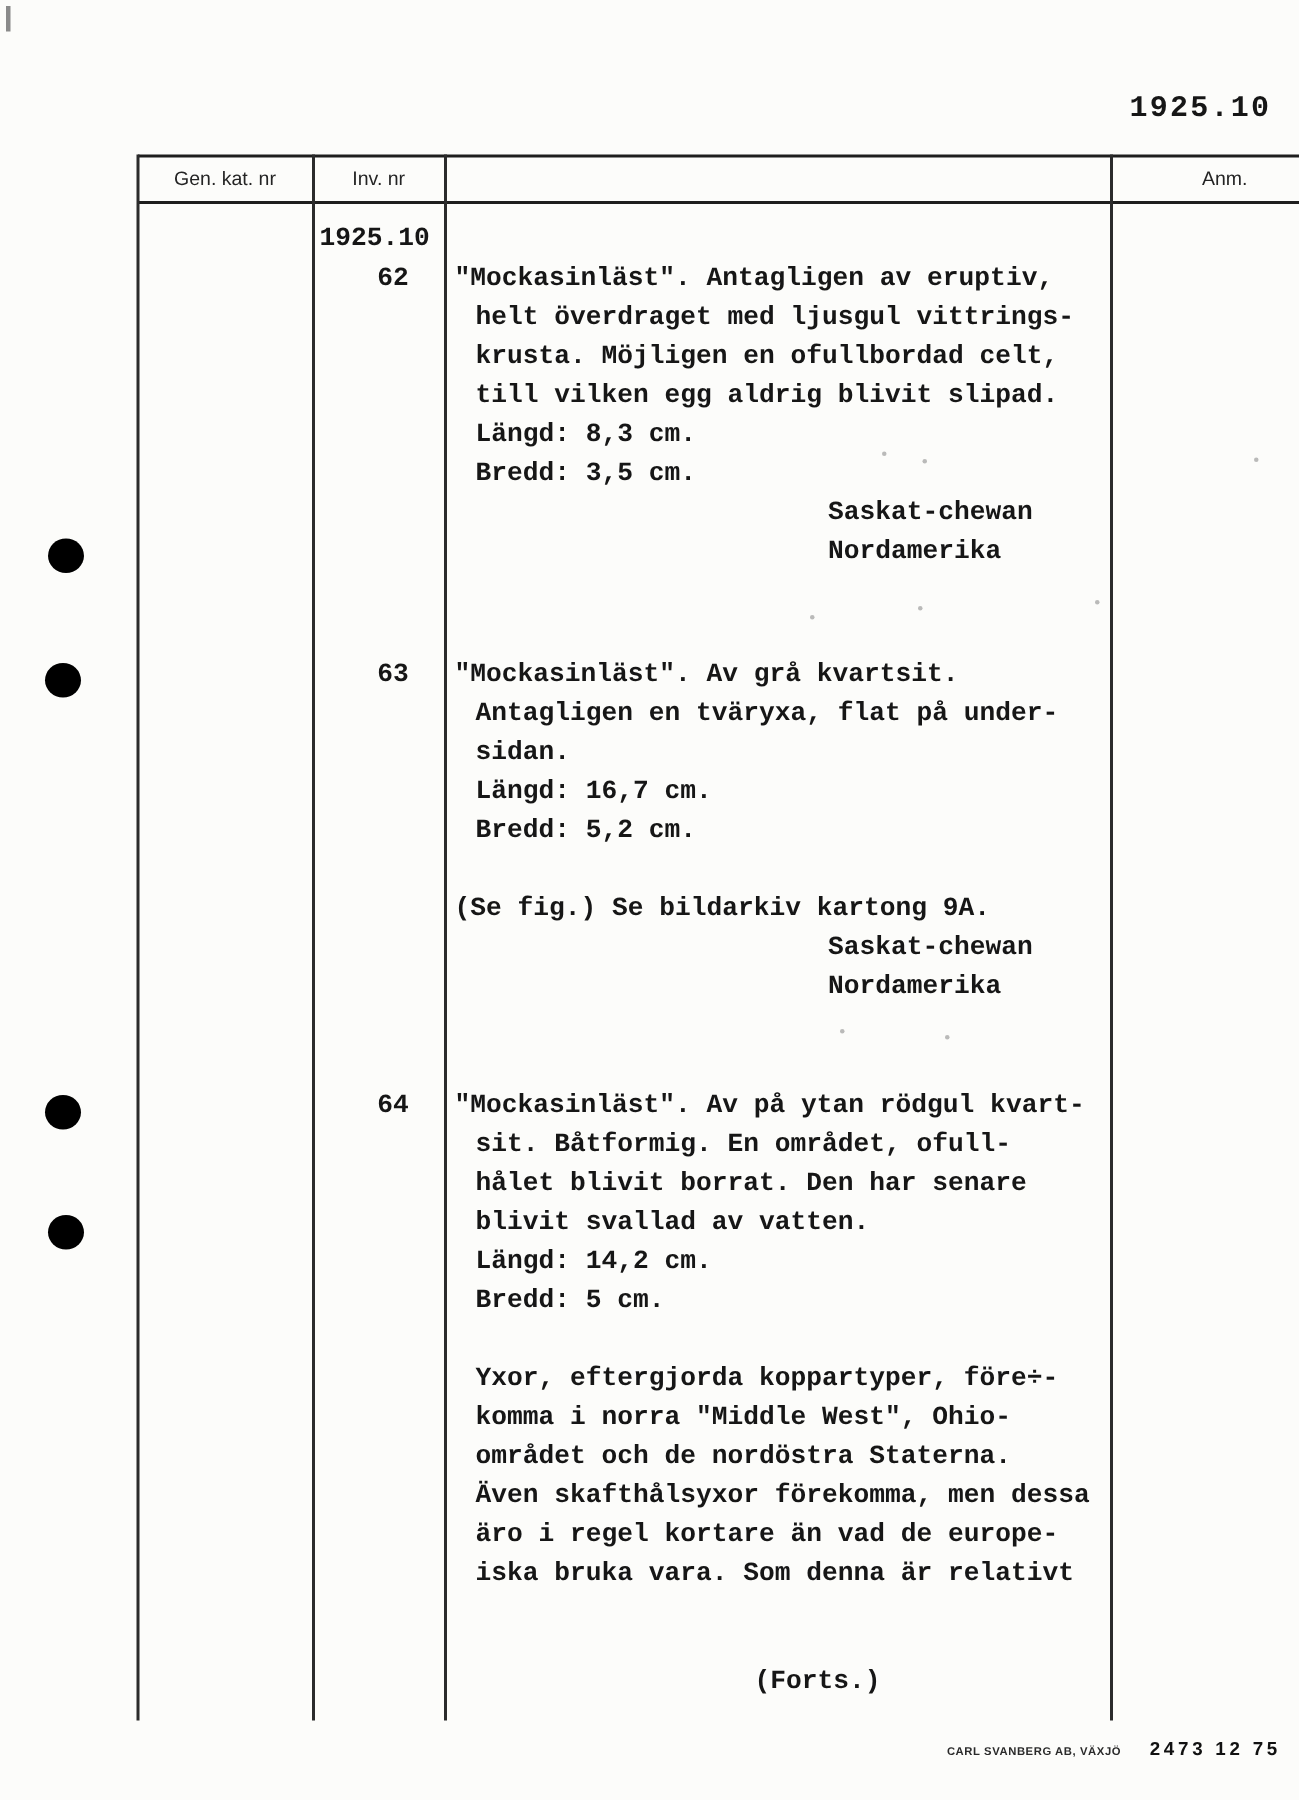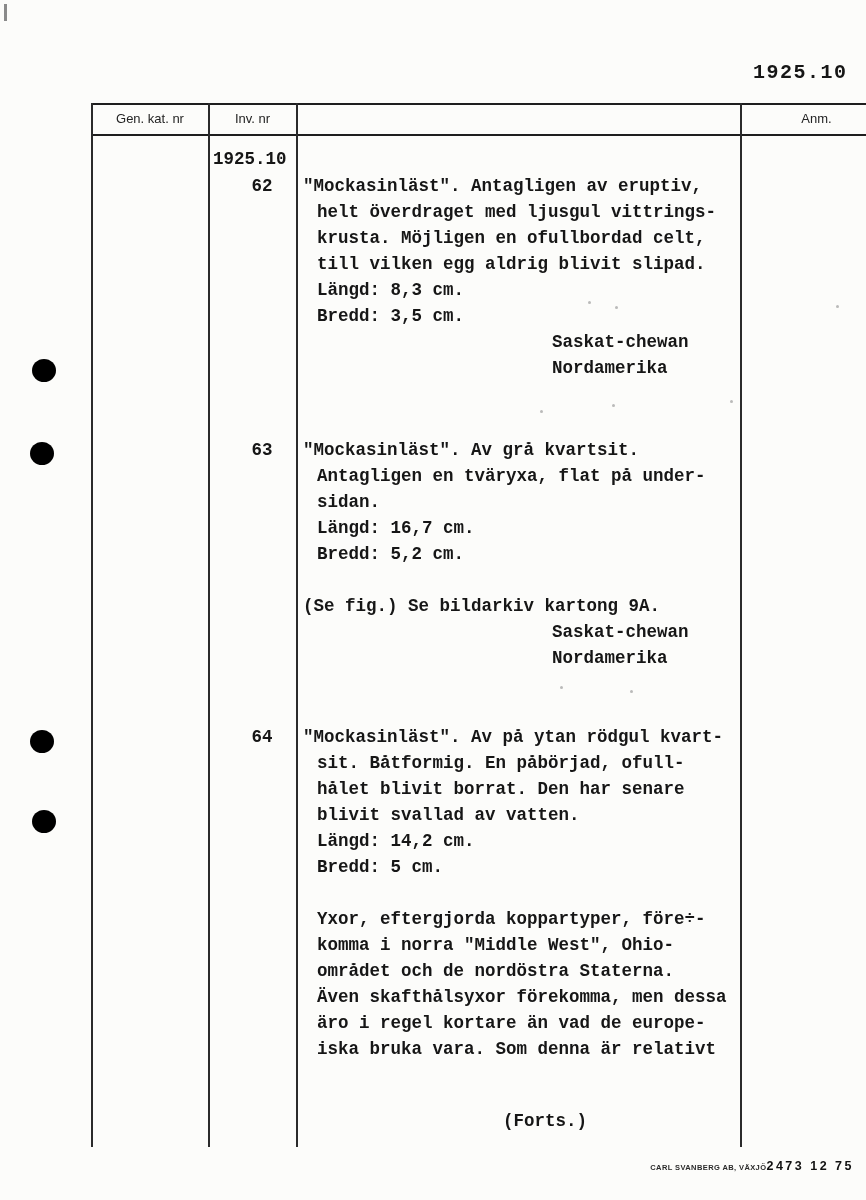--- a/index.html
+++ b/index.html
@@ -38,21 +38,21 @@
   #entry-text-0{top:173px;}
   #entry-text-1{top:437px;}
   #entry-text-2{top:724px;}
   .tline{min-height:26px;white-space:pre;}
   .l-first{padding-left:6px;}
   .l-cont{padding-left:20px;}
   .l-loc{padding-left:255px;}
   .u{text-underline-offset:4px;text-decoration-thickness:2px;}
   #forts{position:absolute;left:475px;top:1108px;margin-left:28px;}
   
-  #footer{position:absolute;right:12px;top:1159px;display:flex;align-items:baseline;gap:0;font-family:"Liberation Sans",sans-serif;}
+  #footer{position:absolute;right:12px;top:1159px;display:flex;align-items:baseline;gap:19px;font-family:"Liberation Sans",sans-serif;}
   #printer-name{font-size:7.5px;font-weight:bold;letter-spacing:.4px;color:#2a2a2a;}
   #printer-code{font-size:12.5px;font-weight:bold;letter-spacing:2.5px;color:#111;}
   
   .hole{position:absolute;left:32px;width:24px;height:23px;background:#000;border-radius:50%;}
   #hole-1{top:359px;}
   #hole-2{top:442px;left:30px;}
   #hole-3{top:730px;left:30px;}
   #hole-4{top:810px;}
   
   #corner-tick{position:absolute;left:4px;top:4px;width:3px;height:17px;background:#8a8a8a;}
@@ -96,21 +96,21 @@
     <div class="tline l-cont"><span>sidan.</span></div>
     <div class="tline l-cont"><span>Längd: 16,7 cm.</span></div>
     <div class="tline l-cont"><span>Bredd: 5,2 cm.</span></div>
     <div class="tline l-cont">&nbsp;</div>
     <div class="tline l-first"><span>(Se fig.) Se bildarkiv kartong 9A.</span></div>
     <div class="tline l-loc"><span class="u">Saskat-chewan</span></div>
     <div class="tline l-loc"><span class="u">Nordamerika</span></div>
   </div>
 <div id="entry-text-2" class="entry-text tw">
     <div class="tline l-first"><span>"</span><span class="u">Mockasinläst</span><span>". Av på ytan rödgul kvart-</span></div>
-    <div class="tline l-cont"><span>sit. Båtformig. En påbörjad, ofull-</span></div>
+    <div class="tline l-cont"><span>sit. Båtformig. En området, ofull-</span></div>
     <div class="tline l-cont"><span>hålet blivit borrat. Den har senare</span></div>
     <div class="tline l-cont"><span>blivit svallad av vatten.</span></div>
     <div class="tline l-cont"><span>Längd: 14,2 cm.</span></div>
     <div class="tline l-cont"><span>Bredd: 5 cm.</span></div>
     <div class="tline l-cont">&nbsp;</div>
     <div class="tline l-cont"><span>Yxor, eftergjorda koppartyper, före÷-</span></div>
     <div class="tline l-cont"><span>komma i norra "Middle West", Ohio-</span></div>
     <div class="tline l-cont"><span>området och de nordöstra Staterna.</span></div>
     <div class="tline l-cont"><span>Även skafthålsyxor förekomma, men dessa</span></div>
     <div class="tline l-cont"><span>äro i regel kortare än vad de europe-</span></div>

